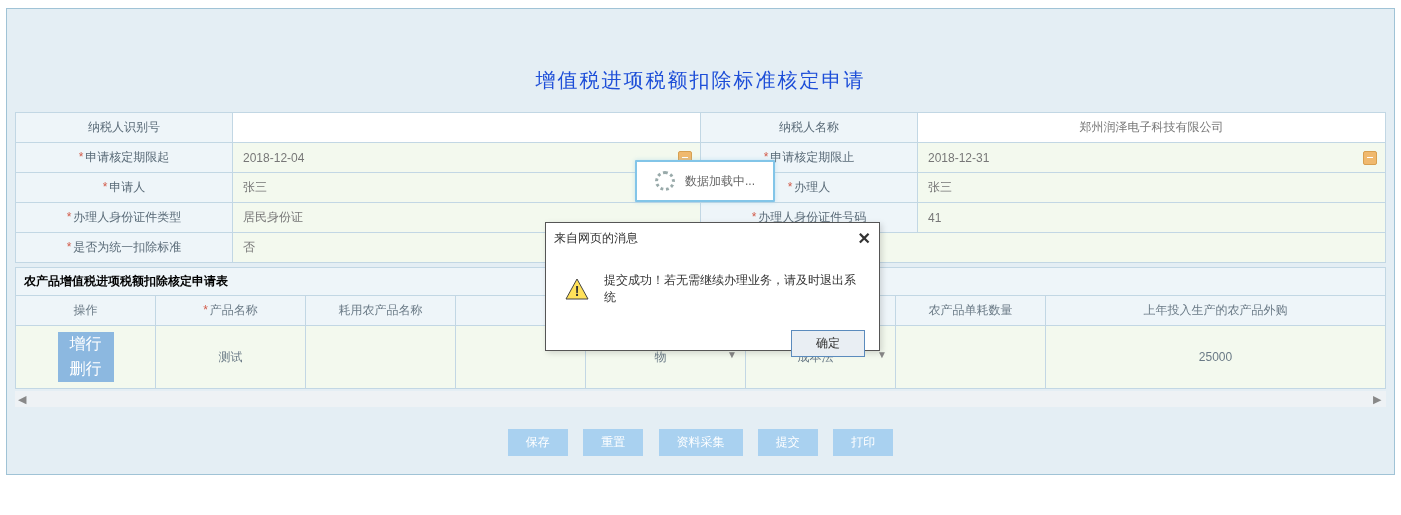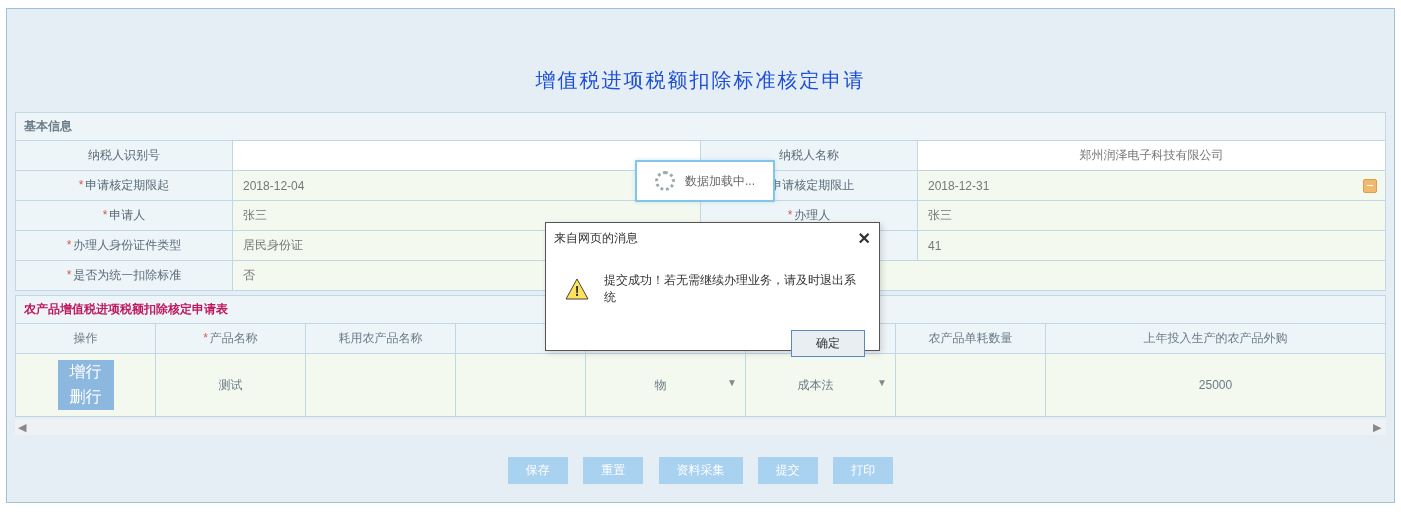--- a/index.html
+++ b/index.html
@@ -15,21 +15,21 @@
 .value-cell { background: #f3f9ee; color: #777; text-align: left; position: relative; width: 345px; }
 .value-cell.readonly { background: #fff; text-align: center; }
 .req { color: #d25b4a; margin-right: 2px; }
 
 .cal-icon { position: absolute; right: 8px; top: 50%; transform: translateY(-50%); width: 14px; height: 14px; background: #f0b96e; border: 1px solid #d8a050; border-radius: 2px; }
 .cal-icon::before { content: ""; position: absolute; left: 3px; right: 3px; top: 5px; height: 1px; background: #fff; }
 
 .sub-table { width: calc(100% - 16px); margin: 0 8px 0; border-collapse: collapse; }
 .sub-table th, .sub-table td { border: 1px solid #c2d7e4; padding: 6px 8px; text-align: center; color: #6a7a86; background: #fff; height: 26px; }
 .sub-table th { background: #eef5f9; font-weight: normal; white-space: nowrap; }
-.sub-section-header td { background: #eef5f9; color: #be185d; font-weight: bold; text-align: left; padding: 5px 8px; }
+.sub-section-header td { background: #eef5f9; color: #000000; font-weight: bold; text-align: left; padding: 5px 8px; }
 .sub-table .data-row td { background: #f3f9ee; }
 
 .mini-btn { display: inline-block; background: #8cb8e0; color: #fff; padding: 2px 12px; border: none; font-size: 16px; cursor: pointer; margin: 0 2px; }
 .select-arrow { color: #888; float: right; font-size: 10px; }
 
 .hscroll { width: calc(100% - 16px); margin: 2px 8px 8px; height: 16px; background: #eef2f5; position: relative; display: flex; align-items: center; justify-content: space-between; padding: 0 3px; }
 .hscroll .arrow { width: 10px; height: 10px; color: #888; font-size: 11px; line-height: 10px; }
 
 .footer-btns { text-align: center; padding: 14px 0 18px; }
 .footer-btn { display: inline-block; background: #a9d1f0; color: #fff; border: none; padding: 5px 18px; margin: 0 6px; font-size: 12px; cursor: pointer; }
@@ -51,23 +51,20 @@
 .dialog-ok { background: #e9eef3; border: 1px solid #5b8bbd; padding: 4px 24px; font-size: 12px; cursor: pointer; color: #333; }
 </style>
 </head>
 <body>
 
 <div class="page-container">
   <div class="page-title">增值税进项税额扣除标准核定申请</div>
 
   <table class="main-table">
     <tbody>
-        <tr class="section-header">
-      <td colspan="4">基本信息</td>
-    </tr>
     <tr>
       <td class="label-cell">纳税人识别号</td>
       <td class="value-cell readonly"></td>
       <td class="label-cell">纳税人名称</td>
       <td class="value-cell readonly">郑州润泽电子科技有限公司</td>
     </tr>
     <tr>
       <td class="label-cell"><span class="req">*</span><span>申请核定期限起</span></td>
       <td class="value-cell"><span>2018-12-04</span><span class="cal-icon"></span></td>
       <td class="label-cell"><span class="req">*</span><span>申请核定期限止</span></td>

